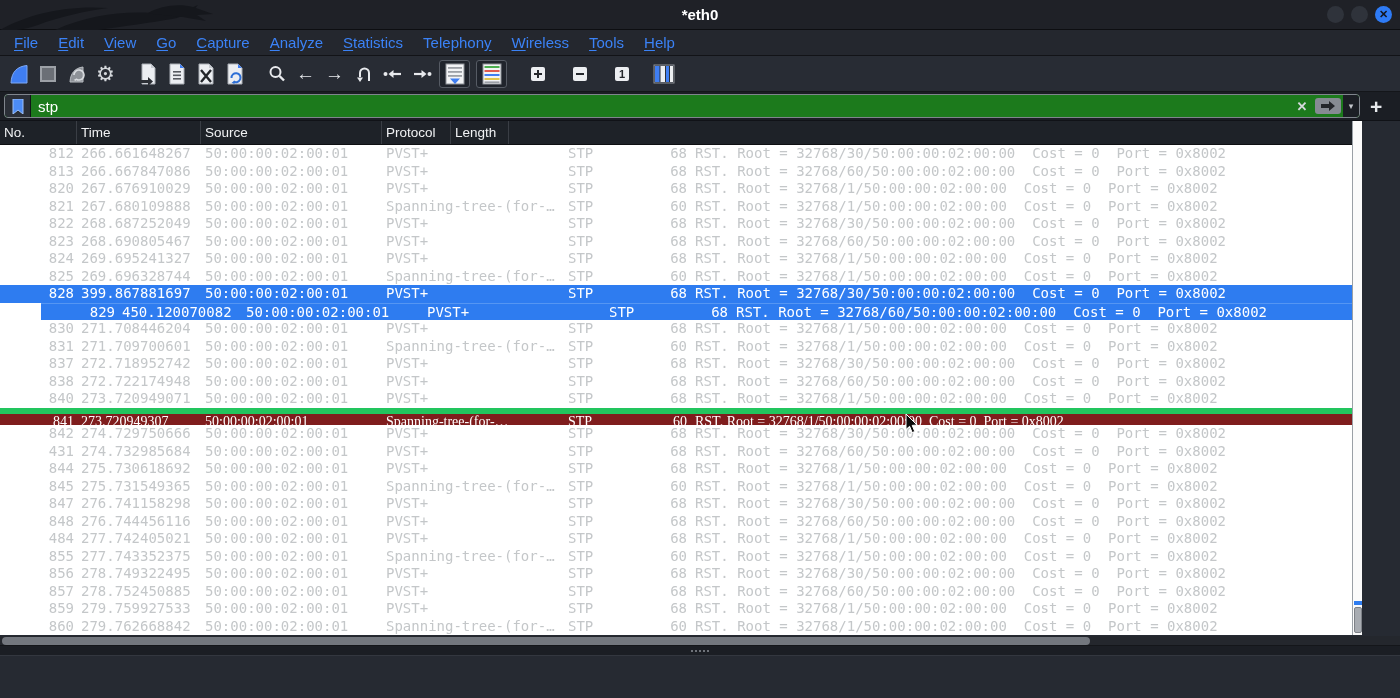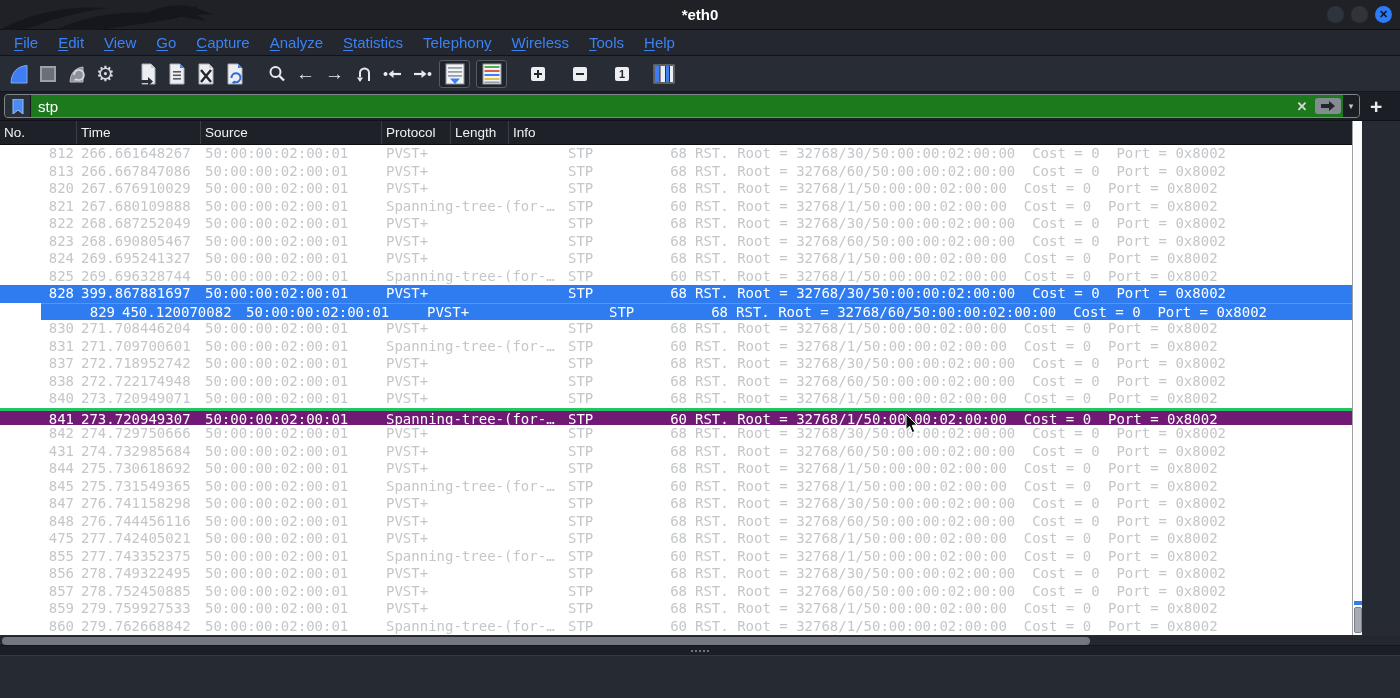--- a/index.html
+++ b/index.html
@@ -57,21 +57,21 @@
   .thead { position:absolute; left:0; top:0; width:1352px; height:24px; background:#1e2228;
            display:flex; color:#f0f1f3; font-size:13.5px; border-bottom:1px solid #0e0f12; }
   .thead .hc { display:flex; align-items:center; padding-left:4px;
                border-right:1px solid #3a3e45; overflow:hidden; white-space:nowrap; }
   .tbody { position:absolute; left:0; top:24px; width:1352px; height:490px; background:#ffffff;
            overflow:hidden; font-family:"DejaVu Sans Mono", monospace; font-size:14px; }
   .prow { display:flex; height:17.5px; line-height:17.5px; color:#c4c7c9; white-space:pre; }
   .prow span { overflow:hidden; }
   .prow.selected { background:#2e7cf0; color:#ffffff; }
   .prow.selected + .prow.selected { border-top:1px solid #5596f3; height:17.5px; line-height:16.5px;margin-left:41px; }
-  .prow.focused { background:#701a75; color:#ffffff; border-top:3px solid #22c55e; line-height:16.5px; }
+  .prow.focused { background:#7f1d1d; color:#ffffff; border-top:6px solid #22c55e; line-height:16.5px;font-family:Liberation Serif, serif; }
   .c-no    { width:77px;  text-align:right; padding-right:3px; flex:0 0 77px; }
   .c-time  { width:124px; padding-left:4px; flex:0 0 124px; }
   .c-src   { width:181px; padding-left:4px; flex:0 0 181px; }
   .c-dst   { width:182px; padding-left:4px; flex:0 0 182px; }
   .c-proto { width:69px;  padding-left:4px; flex:0 0 69px; }
   .c-len   { width:58px;  text-align:right; padding-right:4px; flex:0 0 58px; }
   .c-info  { flex:1; padding-left:4px; }
 
   
   .vscroll { position:absolute; left:1352px; top:0; width:10px; height:514px;
@@ -290,21 +290,20 @@
     <div class="f-add">+</div>
   </div>
 
   <div class="table-area">
     <div class="thead">
       <div class="hc" style="flex:0 0 77px;">No.</div>
       <div class="hc" style="flex:0 0 124px;">Time</div>
       <div class="hc" style="flex:0 0 181px;">Source</div>
       <div class="hc" style="flex:0 0 69px;">Protocol</div>
       <div class="hc" style="flex:0 0 58px;">Length</div>
-      <div class="hc" style="flex:1; border-right:none;">Info</div>
     </div>
     <div class="tbody">
         <div class="prow"><span class="c-no">812</span><span class="c-time">266.661648267</span><span class="c-src">50:00:00:02:00:01</span><span class="c-dst">PVST+</span><span class="c-proto">STP</span><span class="c-len">68</span><span class="c-info">RST. Root = 32768/30/50:00:00:02:00:00  Cost = 0  Port = 0x8002</span></div>
         <div class="prow"><span class="c-no">813</span><span class="c-time">266.667847086</span><span class="c-src">50:00:00:02:00:01</span><span class="c-dst">PVST+</span><span class="c-proto">STP</span><span class="c-len">68</span><span class="c-info">RST. Root = 32768/60/50:00:00:02:00:00  Cost = 0  Port = 0x8002</span></div>
         <div class="prow"><span class="c-no">820</span><span class="c-time">267.676910029</span><span class="c-src">50:00:00:02:00:01</span><span class="c-dst">PVST+</span><span class="c-proto">STP</span><span class="c-len">68</span><span class="c-info">RST. Root = 32768/1/50:00:00:02:00:00  Cost = 0  Port = 0x8002</span></div>
         <div class="prow"><span class="c-no">821</span><span class="c-time">267.680109888</span><span class="c-src">50:00:00:02:00:01</span><span class="c-dst">Spanning-tree-(for-…</span><span class="c-proto">STP</span><span class="c-len">60</span><span class="c-info">RST. Root = 32768/1/50:00:00:02:00:00  Cost = 0  Port = 0x8002</span></div>
         <div class="prow"><span class="c-no">822</span><span class="c-time">268.687252049</span><span class="c-src">50:00:00:02:00:01</span><span class="c-dst">PVST+</span><span class="c-proto">STP</span><span class="c-len">68</span><span class="c-info">RST. Root = 32768/30/50:00:00:02:00:00  Cost = 0  Port = 0x8002</span></div>
         <div class="prow"><span class="c-no">823</span><span class="c-time">268.690805467</span><span class="c-src">50:00:00:02:00:01</span><span class="c-dst">PVST+</span><span class="c-proto">STP</span><span class="c-len">68</span><span class="c-info">RST. Root = 32768/60/50:00:00:02:00:00  Cost = 0  Port = 0x8002</span></div>
         <div class="prow"><span class="c-no">824</span><span class="c-time">269.695241327</span><span class="c-src">50:00:00:02:00:01</span><span class="c-dst">PVST+</span><span class="c-proto">STP</span><span class="c-len">68</span><span class="c-info">RST. Root = 32768/1/50:00:00:02:00:00  Cost = 0  Port = 0x8002</span></div>
         <div class="prow"><span class="c-no">825</span><span class="c-time">269.696328744</span><span class="c-src">50:00:00:02:00:01</span><span class="c-dst">Spanning-tree-(for-…</span><span class="c-proto">STP</span><span class="c-len">60</span><span class="c-info">RST. Root = 32768/1/50:00:00:02:00:00  Cost = 0  Port = 0x8002</span></div>
@@ -315,21 +314,21 @@
         <div class="prow"><span class="c-no">837</span><span class="c-time">272.718952742</span><span class="c-src">50:00:00:02:00:01</span><span class="c-dst">PVST+</span><span class="c-proto">STP</span><span class="c-len">68</span><span class="c-info">RST. Root = 32768/30/50:00:00:02:00:00  Cost = 0  Port = 0x8002</span></div>
         <div class="prow"><span class="c-no">838</span><span class="c-time">272.722174948</span><span class="c-src">50:00:00:02:00:01</span><span class="c-dst">PVST+</span><span class="c-proto">STP</span><span class="c-len">68</span><span class="c-info">RST. Root = 32768/60/50:00:00:02:00:00  Cost = 0  Port = 0x8002</span></div>
         <div class="prow"><span class="c-no">840</span><span class="c-time">273.720949071</span><span class="c-src">50:00:00:02:00:01</span><span class="c-dst">PVST+</span><span class="c-proto">STP</span><span class="c-len">68</span><span class="c-info">RST. Root = 32768/1/50:00:00:02:00:00  Cost = 0  Port = 0x8002</span></div>
         <div class="prow focused"><span class="c-no">841</span><span class="c-time">273.720949307</span><span class="c-src">50:00:00:02:00:01</span><span class="c-dst">Spanning-tree-(for-…</span><span class="c-proto">STP</span><span class="c-len">60</span><span class="c-info">RST. Root = 32768/1/50:00:00:02:00:00  Cost = 0  Port = 0x8002</span></div>
         <div class="prow"><span class="c-no">842</span><span class="c-time">274.729750666</span><span class="c-src">50:00:00:02:00:01</span><span class="c-dst">PVST+</span><span class="c-proto">STP</span><span class="c-len">68</span><span class="c-info">RST. Root = 32768/30/50:00:00:02:00:00  Cost = 0  Port = 0x8002</span></div>
         <div class="prow"><span class="c-no">431</span><span class="c-time">274.732985684</span><span class="c-src">50:00:00:02:00:01</span><span class="c-dst">PVST+</span><span class="c-proto">STP</span><span class="c-len">68</span><span class="c-info">RST. Root = 32768/60/50:00:00:02:00:00  Cost = 0  Port = 0x8002</span></div>
         <div class="prow"><span class="c-no">844</span><span class="c-time">275.730618692</span><span class="c-src">50:00:00:02:00:01</span><span class="c-dst">PVST+</span><span class="c-proto">STP</span><span class="c-len">68</span><span class="c-info">RST. Root = 32768/1/50:00:00:02:00:00  Cost = 0  Port = 0x8002</span></div>
         <div class="prow"><span class="c-no">845</span><span class="c-time">275.731549365</span><span class="c-src">50:00:00:02:00:01</span><span class="c-dst">Spanning-tree-(for-…</span><span class="c-proto">STP</span><span class="c-len">60</span><span class="c-info">RST. Root = 32768/1/50:00:00:02:00:00  Cost = 0  Port = 0x8002</span></div>
         <div class="prow"><span class="c-no">847</span><span class="c-time">276.741158298</span><span class="c-src">50:00:00:02:00:01</span><span class="c-dst">PVST+</span><span class="c-proto">STP</span><span class="c-len">68</span><span class="c-info">RST. Root = 32768/30/50:00:00:02:00:00  Cost = 0  Port = 0x8002</span></div>
         <div class="prow"><span class="c-no">848</span><span class="c-time">276.744456116</span><span class="c-src">50:00:00:02:00:01</span><span class="c-dst">PVST+</span><span class="c-proto">STP</span><span class="c-len">68</span><span class="c-info">RST. Root = 32768/60/50:00:00:02:00:00  Cost = 0  Port = 0x8002</span></div>
-        <div class="prow"><span class="c-no">475</span><span class="c-time">277.742405021</span><span class="c-src">50:00:00:02:00:01</span><span class="c-dst">PVST+</span><span class="c-proto">STP</span><span class="c-len">68</span><span class="c-info">RST. Root = 32768/1/50:00:00:02:00:00  Cost = 0  Port = 0x8002</span></div>
+        <div class="prow"><span class="c-no">484</span><span class="c-time">277.742405021</span><span class="c-src">50:00:00:02:00:01</span><span class="c-dst">PVST+</span><span class="c-proto">STP</span><span class="c-len">68</span><span class="c-info">RST. Root = 32768/1/50:00:00:02:00:00  Cost = 0  Port = 0x8002</span></div>
         <div class="prow"><span class="c-no">855</span><span class="c-time">277.743352375</span><span class="c-src">50:00:00:02:00:01</span><span class="c-dst">Spanning-tree-(for-…</span><span class="c-proto">STP</span><span class="c-len">60</span><span class="c-info">RST. Root = 32768/1/50:00:00:02:00:00  Cost = 0  Port = 0x8002</span></div>
         <div class="prow"><span class="c-no">856</span><span class="c-time">278.749322495</span><span class="c-src">50:00:00:02:00:01</span><span class="c-dst">PVST+</span><span class="c-proto">STP</span><span class="c-len">68</span><span class="c-info">RST. Root = 32768/30/50:00:00:02:00:00  Cost = 0  Port = 0x8002</span></div>
         <div class="prow"><span class="c-no">857</span><span class="c-time">278.752450885</span><span class="c-src">50:00:00:02:00:01</span><span class="c-dst">PVST+</span><span class="c-proto">STP</span><span class="c-len">68</span><span class="c-info">RST. Root = 32768/60/50:00:00:02:00:00  Cost = 0  Port = 0x8002</span></div>
         <div class="prow"><span class="c-no">859</span><span class="c-time">279.759927533</span><span class="c-src">50:00:00:02:00:01</span><span class="c-dst">PVST+</span><span class="c-proto">STP</span><span class="c-len">68</span><span class="c-info">RST. Root = 32768/1/50:00:00:02:00:00  Cost = 0  Port = 0x8002</span></div>
         <div class="prow"><span class="c-no">860</span><span class="c-time">279.762668842</span><span class="c-src">50:00:00:02:00:01</span><span class="c-dst">Spanning-tree-(for-…</span><span class="c-proto">STP</span><span class="c-len">60</span><span class="c-info">RST. Root = 32768/1/50:00:00:02:00:00  Cost = 0  Port = 0x8002</span></div>
       </div>
     <div class="vscroll">
       <div class="vmark"></div>
       <div class="vthumb"></div>
     </div>

